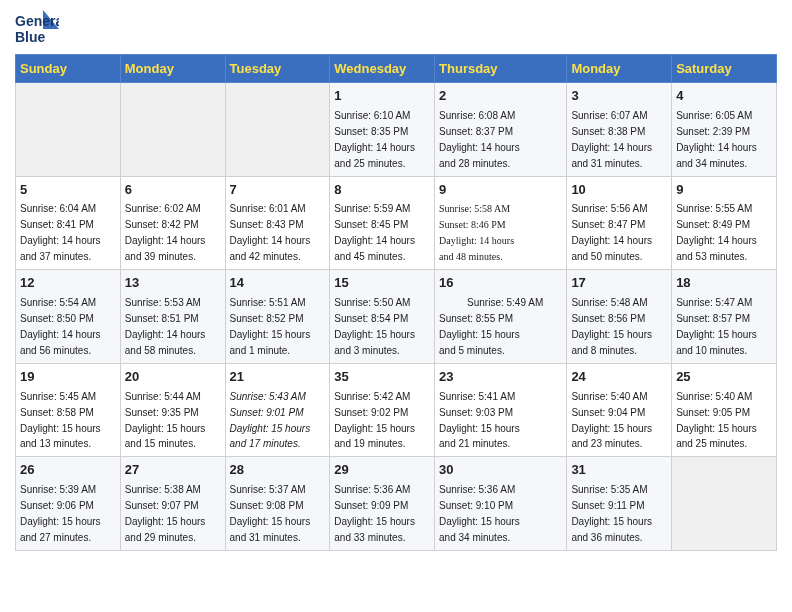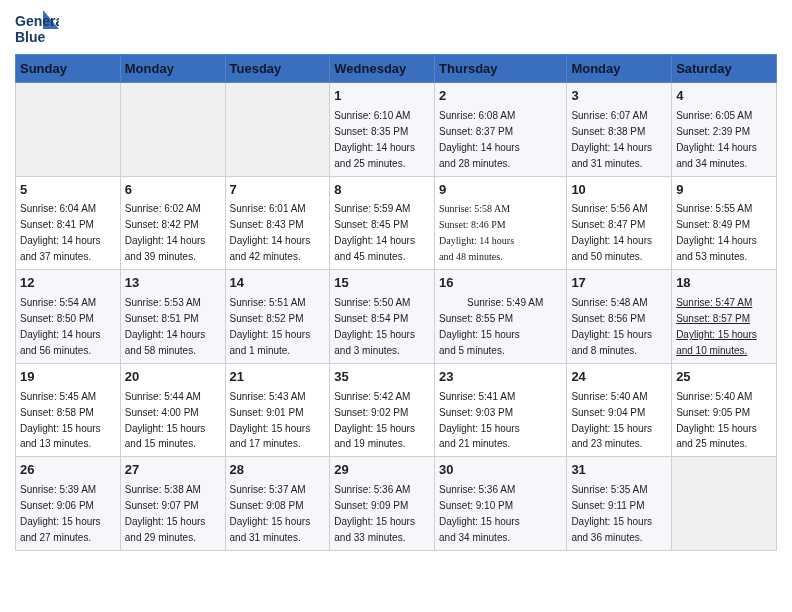--- a/index.html
+++ b/index.html
@@ -33,21 +33,21 @@
       font-size: 16px;
       color: #333;
     }
     table {
       width: 100%;
       border-collapse: collapse;
       font-size: 11px;
     }
     thead tr th {
       background-color: #3a6fbf;
-      color: #0f172a;
+      color: #fde047;
       font-weight: bold;
       padding: 6px 4px;
       text-align: left;
       border: 1px solid #5585cc;
       font-size: 13px;
     }
     tbody tr td {
       vertical-align: top;
       padding: 4px 4px;
       border: 1px solid #d0d0d0;
@@ -175,35 +175,35 @@
 Daylight: 15 hours
 and 3 minutes.</span></td>
         <td><span class="day-num">16</span><span class="day-info" style="white-space: pre-line; margin-left: 28px;">Sunrise: 5:49 AM
 Sunset: 8:55 PM
 Daylight: 15 hours
 and 5 minutes.</span></td>
         <td><span class="day-num">17</span><span class="day-info" style="white-space: pre-line;">Sunrise: 5:48 AM
 Sunset: 8:56 PM
 Daylight: 15 hours
 and 8 minutes.</span></td>
-        <td><span class="day-num">18</span><span class="day-info" style="white-space: pre-line; text-decoration: underline;">Sunrise: 5:47 AM
+        <td><span class="day-num">18</span><span class="day-info" style="white-space: pre-line;">Sunrise: 5:47 AM
 Sunset: 8:57 PM
 Daylight: 15 hours
 and 10 minutes.</span></td>
       </tr>
       <tr>
         <td><span class="day-num">19</span><span class="day-info" style="white-space: pre-line;">Sunrise: 5:45 AM
 Sunset: 8:58 PM
 Daylight: 15 hours
 and 13 minutes.</span></td>
         <td><span class="day-num">20</span><span class="day-info" style="white-space: pre-line;">Sunrise: 5:44 AM
-Sunset: 4:00 PM
+Sunset: 9:35 PM
 Daylight: 15 hours
 and 15 minutes.</span></td>
-        <td><span class="day-num">21</span><span class="day-info" style="white-space: pre-line;">Sunrise: 5:43 AM
+        <td><span class="day-num">21</span><span class="day-info" style="white-space: pre-line; font-style: italic;">Sunrise: 5:43 AM
 Sunset: 9:01 PM
 Daylight: 15 hours
 and 17 minutes.</span></td>
         <td><span class="day-num">35</span><span class="day-info" style="white-space: pre-line;">Sunrise: 5:42 AM
 Sunset: 9:02 PM
 Daylight: 15 hours
 and 19 minutes.</span></td>
         <td><span class="day-num">23</span><span class="day-info" style="white-space: pre-line;">Sunrise: 5:41 AM
 Sunset: 9:03 PM
 Daylight: 15 hours

